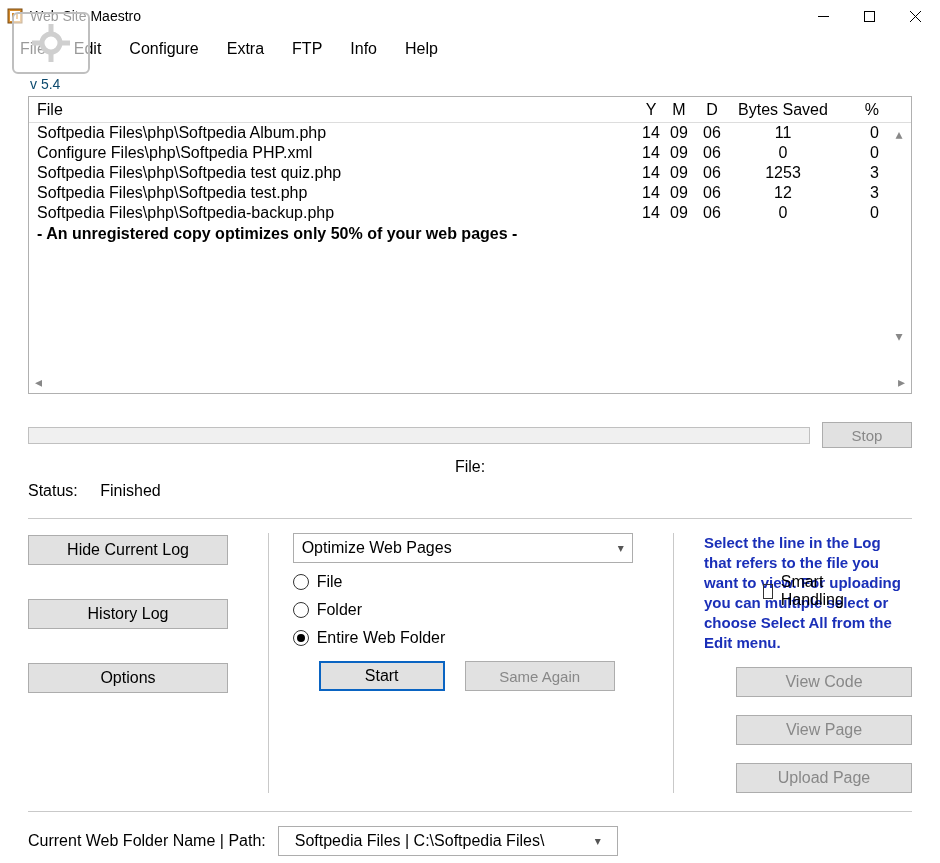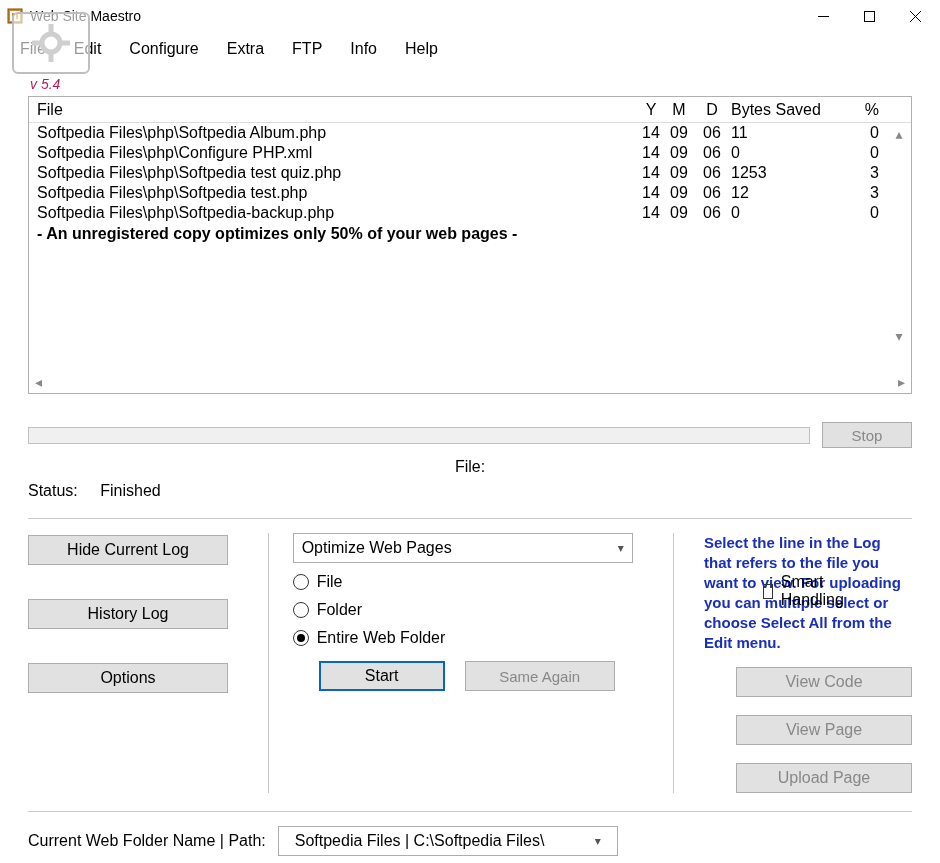--- a/index.html
+++ b/index.html
@@ -12,29 +12,29 @@
 .winbtn { width: 46px; height: 30px; display: flex; align-items: center; justify-content: center; color: #000; }
 .winbtn svg { width: 11px; height: 11px; }
 
 .overlay-badge { position: absolute; left: 12px; top: 12px; width: 78px; height: 62px; border: 2px solid #bfbfbf; border-radius: 6px; background: rgba(255,255,255,0.6); display:flex; align-items:center; justify-content:center; pointer-events:none; }
 .overlay-badge svg { width: 50px; height: 50px; }
 
 .menubar { display: flex; gap: 0; padding: 4px 6px 8px 6px; font-size: 16px; }
 .menubar .menu-item { padding: 4px 14px; }
 
 .content { padding: 0 28px 20px 28px; }
-.version { color: #be185d; font-size: 14px; padding: 6px 0 4px 2px; font-style: italic; }
+.version { color: #0c4a6e; font-size: 14px; padding: 6px 0 4px 2px; }
 
 .log-panel { border: 1px solid #b0b0b0; position: relative; background: #fff; }
 .log-header { display: flex; font-size: 16px; padding: 4px 0 3px 0; border-bottom: 1px solid #ddd; }
 .col-file { flex: 1; padding-left: 8px; text-align: left; }
 .col-y { width: 28px; text-align: center; }
 .col-m { width: 28px; text-align: center; }
 .col-d { width: 38px; text-align: center; }
-.col-bytes { width: 112px; text-align: left; padding-right: 8px; }
+.col-bytes { width: 112px; text-align: center; padding-right: 8px; }
 .col-pct { width: 44px; text-align: right; padding-right: 8px; }
 .col-sb { width: 24px; }
 .log-body { height: 248px; position: relative; overflow: hidden; }
 .log-row { display: flex; font-size: 16px; line-height: 20px; }
 .log-note { font-weight: 700; font-size: 16px; padding: 2px 8px 4px 8px; }
 .scrollbar-v { position: absolute; right: 2px; top: 2px; bottom: 26px; width: 20px; display:flex; flex-direction:column; justify-content:space-between; align-items:center; }
 .sb-arrow { width: 18px; height: 18px; display:flex; align-items:center; justify-content:center; color:#888; }
 .scrollbar-h { display:flex; justify-content:space-between; align-items:center; height: 22px; padding: 0 6px; }
 .sb-harrow { color:#888; font-size: 14px; }
 
@@ -147,21 +147,21 @@
           <div class="log-row">
             <div class="col-file">Softpedia Files\php\Softpedia Album.php</div>
             <div class="col-y">14</div>
             <div class="col-m">09</div>
             <div class="col-d">06</div>
             <div class="col-bytes">11</div>
             <div class="col-pct">0</div>
             <div class="col-sb"></div>
           </div>
           <div class="log-row">
-            <div class="col-file">Softpedia Files\php\Configure PHP.xml</div>
+            <div class="col-file">Configure Files\php\Softpedia PHP.xml</div>
             <div class="col-y">14</div>
             <div class="col-m">09</div>
             <div class="col-d">06</div>
             <div class="col-bytes">0</div>
             <div class="col-pct">0</div>
             <div class="col-sb"></div>
           </div>
           <div class="log-row">
             <div class="col-file">Softpedia Files\php\Softpedia test quiz.php</div>
             <div class="col-y">14</div>

